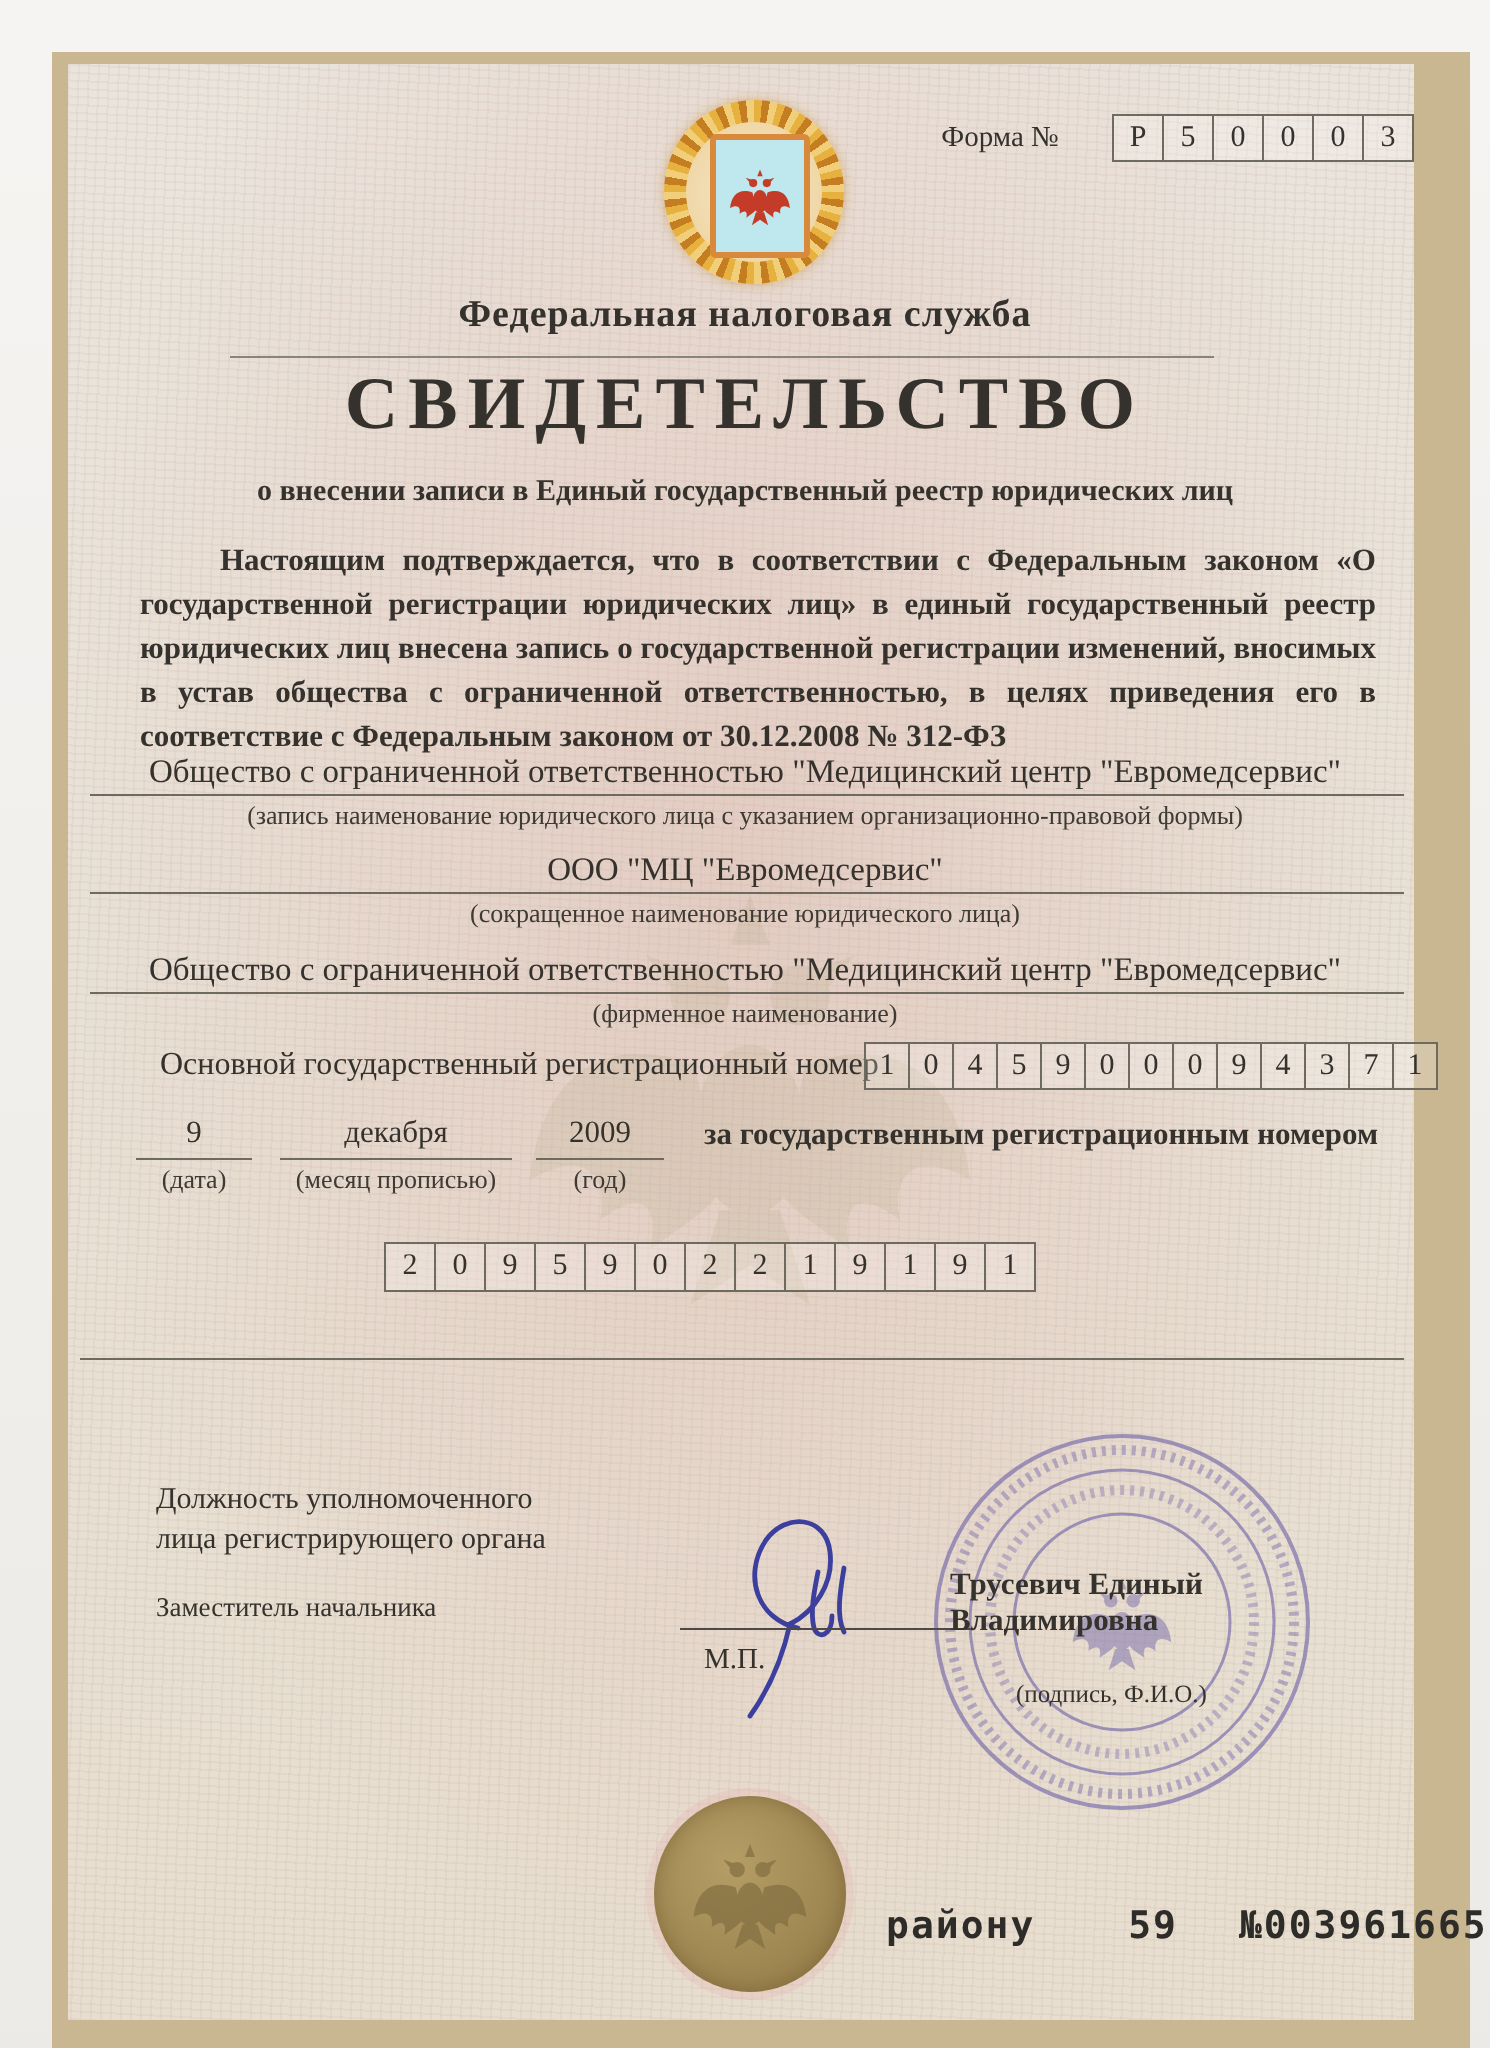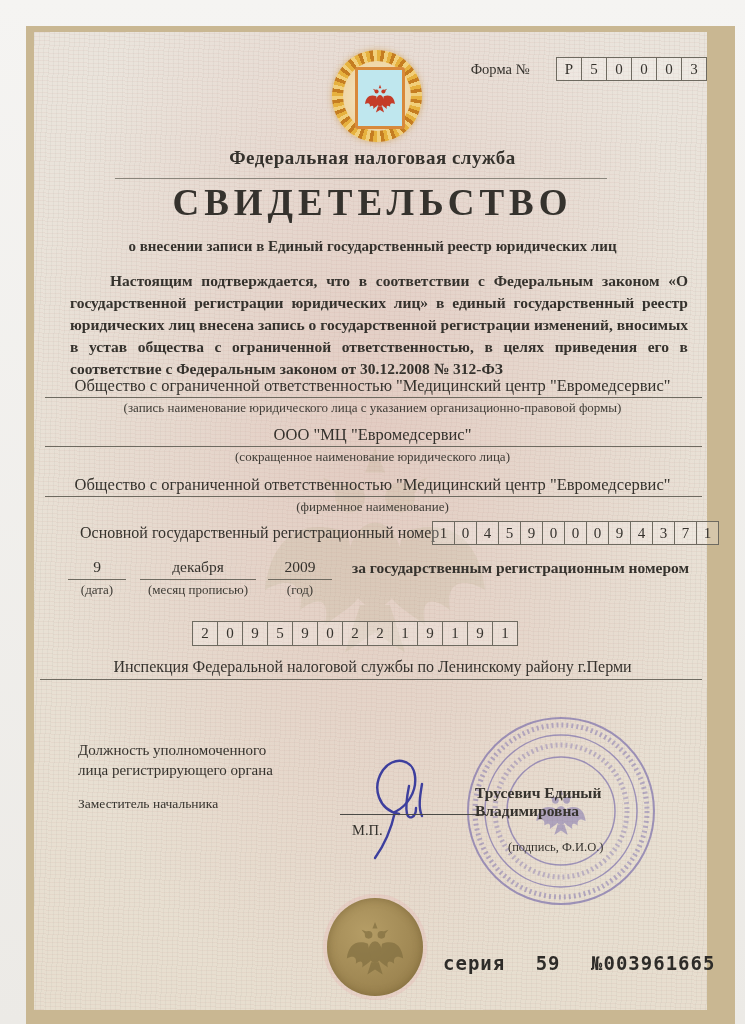--- a/index.html
+++ b/index.html
@@ -175,21 +175,20 @@
       <div class="cell" style="width:26px;height:25px;">0</div>
       <div class="cell" style="width:26px;height:25px;">2</div>
       <div class="cell" style="width:26px;height:25px;">2</div>
       <div class="cell" style="width:26px;height:25px;">1</div>
       <div class="cell" style="width:26px;height:25px;">9</div>
       <div class="cell" style="width:26px;height:25px;">1</div>
       <div class="cell" style="width:26px;height:25px;">9</div>
       <div class="cell" style="width:26px;height:25px;">1</div>
     </div>
 
-    <div class="abs ctr" style="top:658px;font-size:16px;">Инспекция Федеральной налоговой службы по Ленинскому району г.Перми</div>
     <div class="rule" style="left:40px;top:679px;width:662px;"></div>
 
     <div class="abs" style="left:78px;top:740px;width:212px;font-size:15px;line-height:1.35;">Должность уполномоченного лица регистрирующего органа</div>
     <div class="abs" style="left:78px;top:796px;font-size:13.5px;">Заместитель начальника</div>
 
     <svg class="stamp" style="left:465px;top:715px;color:#6f63a8;" width="192" height="192">
       <g fill="none" stroke="currentColor">
         <circle cx="96" cy="96" r="93" stroke-width="2"></circle>
         <circle cx="96" cy="96" r="86" stroke-width="5" stroke-dasharray="2 3" opacity=".7"></circle>
         <circle cx="96" cy="96" r="76" stroke-width="1.5"></circle>
@@ -216,19 +215,19 @@
     <div class="abs" style="left:475px;top:784px;width:222px;font-size:15.5px;font-weight:bold;">Трусевич Единый Владимировна</div>
     <div class="abs" style="left:508px;top:840px;font-size:12.5px;font-family:Liberation Serif, serif;">(подпись, Ф.И.О.)</div>
 
     <div class="goldseal" style="left:327px;top:898px;">
       <svg width="64" height="72" style="color:#7e6c3e;opacity:.65;">
           <use href="#eagle" width="64" height="72"></use>
         </svg>
     </div>
 
     <div class="abs series" style="left:443px;top:952px;">
-      <span>серия</span>
-      <span style="margin-left:18px;">59</span>
+      <span>району</span>
+      <span style="margin-left:34px;">59</span>
       <span style="margin-left:18px;">№003961665</span>
     </div>
 
   </div>
 </div>
 
 </body></html>

